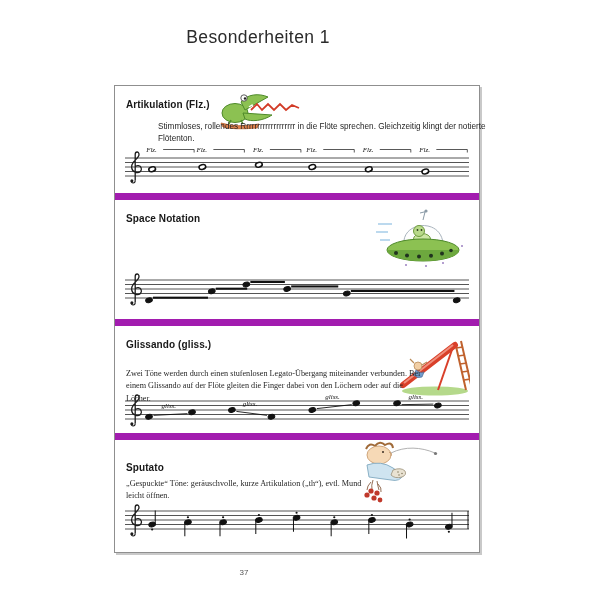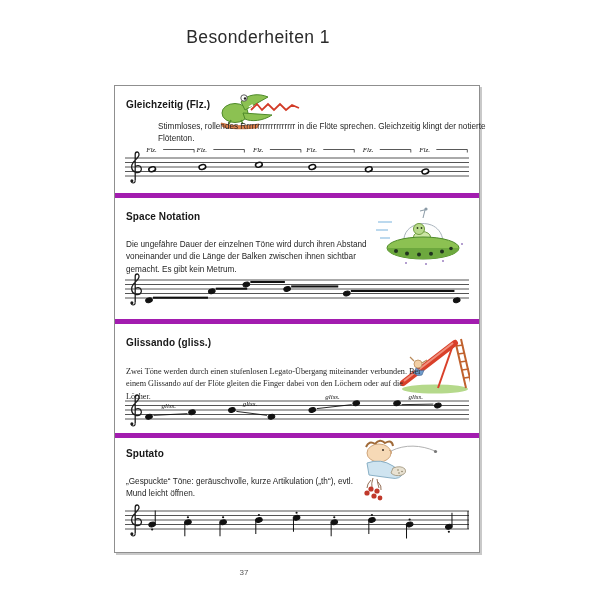--- a/index.html
+++ b/index.html
@@ -10,37 +10,37 @@
   .page-title{
     position:absolute;top:27px;left:0;width:516px;text-align:center;
     font-size:17.5px;font-weight:400;color:#2b2b2b;letter-spacing:.4px;
   }
   .content-box{
     position:absolute;left:114px;top:85px;width:366px;height:468px;
     background:#fff;border:1px solid #8f8f8f;box-shadow:2px 2px 0 #c9c9c9;
     box-sizing:border-box;
   }
   .sec{position:relative;box-sizing:border-box;width:100%;}
-  .sec + .sec{border-top:5px solid #a21caf;}
+  .sec + .sec{border-top:7px solid #a21caf;}
   #sec-flatterzunge{height:107px;}
   #sec-space{height:126px;}
   #sec-glissando{height:114px;}
   #sec-sputato{height:120px;}
   .sec h2{
     position:absolute;left:11px;top:13px;margin:0;
     font-size:10px;font-weight:bold;color:#181818;letter-spacing:.1px;
   }
-  #sec-sputato h2{top:10px;}
+  #sec-sputato h2{top:22px;}
   .body-text{
     position:absolute;left:11px;font-size:8.2px;line-height:1.5;color:#262626;
   }
   #sec-flatterzunge .body-text{top:27px;width:344px;margin-left:32px;}
   #sec-space .body-text{top:33px;width:248px;}
   #sec-glissando .body-text{top:34px;width:300px;font-family:Liberation Serif, serif;}
-  #sec-sputato .body-text{top:30px;width:244px;}
+  #sec-sputato .body-text{top:30px;width:244px;font-family:Liberation Serif, serif;}
   .staff{position:absolute;left:10px;}
   #staff-flz{bottom:1px;}
   #staff-space{bottom:7px;}
   #staff-gliss{bottom:2px;}
   #staff-sputato{bottom:4px;}
   .illo{position:absolute;}
   #illo-croc{left:100px;top:1px;}
   #illo-ufo{right:8px;top:6px;}
   #illo-slide{right:9px;top:10px;}
   #illo-boy{right:40px;top:0px;}
@@ -51,21 +51,21 @@
   .mlabel{font-family:"Liberation Serif",serif;font-style:italic;font-size:7px;fill:#111;}
 </style>
 </head>
 <body>
 
 <div class="page-title">Besonderheiten 1</div>
 
 <div class="content-box">
 
   <div class="sec" id="sec-flatterzunge">
-    <h2>Gleichzeitig (Flz.)</h2>
+    <h2>Artikulation (Flz.)</h2>
     <svg class="illo" id="illo-croc" width="95" height="44" viewBox="0 0 95 44">
       <path d="M6 36 Q22 41 44 37 L42 41 Q18 43 8 40 Z" fill="#e2854f" stroke="#b55b28" stroke-width="0.8"></path>
       <ellipse cx="20" cy="26" rx="13" ry="9.5" fill="#8cc152" stroke="#4e8a2a" stroke-width="1"></ellipse>
       <path d="M16 33 l-2 4 M26 33 l2 4" stroke="#4e8a2a" stroke-width="1.5" fill="none"></path>
       <path d="M26 15 C32 7 44 6 53 10 L30 23 Z" fill="#8cc152" stroke="#4e8a2a" stroke-width="1"></path>
       <path d="M28 26 L57 28 C48 34 36 35 30 32 Z" fill="#8cc152" stroke="#4e8a2a" stroke-width="1"></path>
       <path d="M34 20 l3 -2 l1 3 l3 -2 l1 3 l3 -2" stroke="#ffffff" stroke-width="1.4" fill="none"></path>
       <polyline points="36,23 42,17 47,23 53,17 59,23 65,17 71,23 77,18 84,21" fill="none" stroke="#d23b27" stroke-width="1.8"></polyline>
       <circle cx="29" cy="11" r="3.2" fill="#fff" stroke="#333" stroke-width="0.8"></circle>
       <circle cx="30" cy="11.5" r="1.2" fill="#222"></circle>
@@ -120,21 +120,20 @@
         <circle cx="31" cy="49.5" r="2" fill="#20331f"></circle>
       <circle cx="43" cy="50.5" r="2" fill="#20331f"></circle>
         <circle cx="55" cy="49.8" r="2" fill="#20331f"></circle>
       <circle cx="66" cy="47.5" r="2" fill="#20331f"></circle>
         <circle cx="75" cy="44.5" r="1.8" fill="#20331f"></circle>
       <circle cx="30" cy="59" r="1" fill="#9b7fc0"></circle>
         <circle cx="50" cy="60" r="1" fill="#9b7fc0"></circle>
       <circle cx="67" cy="57" r="1" fill="#9b7fc0"></circle>
         <circle cx="86" cy="40" r="1" fill="#9b7fc0"></circle>
     </svg>
-    <p class="body-text">Die ungefähre Dauer der einzelnen Töne wird durch ihren Abstand voneinander und die Länge der Balken zwischen ihnen sichtbar gemacht. Es gibt kein Metrum.</p>
     <svg class="staff" id="staff-space" width="344" height="44">
         <line x1="0" y1="12" x2="344" y2="12" stroke="#2a2a2a" stroke-width="0.8"></line>
         <line x1="0" y1="16.5" x2="344" y2="16.5" stroke="#2a2a2a" stroke-width="0.8"></line>
         <line x1="0" y1="21" x2="344" y2="21" stroke="#2a2a2a" stroke-width="0.8"></line>
         <line x1="0" y1="25.5" x2="344" y2="25.5" stroke="#2a2a2a" stroke-width="0.8"></line>
         <line x1="0" y1="30" x2="344" y2="30" stroke="#2a2a2a" stroke-width="0.8"></line>
         <g transform="translate(3,12)">
           <path d="M7.2 22.5 L7.2 -3.5 C7.2 -6.8 11 -6.8 11 -3.6 C11 -0.8 7.8 1.2 5.4 4.2 C2.6 7.8 3 12.6 7.2 14.2 C11.4 15.8 14.2 12.8 13.2 9.9 C12.3 7.2 8.6 6.9 7 9" fill="none" stroke="#1c1c1c" stroke-width="1.3"></path>
           <path d="M7.2 22.5 C7.2 25.8 3 25.8 3.2 22.8" fill="none" stroke="#1c1c1c" stroke-width="1.1"></path>
           <circle cx="3.9" cy="22.7" r="1.5" fill="#1c1c1c"></circle>

